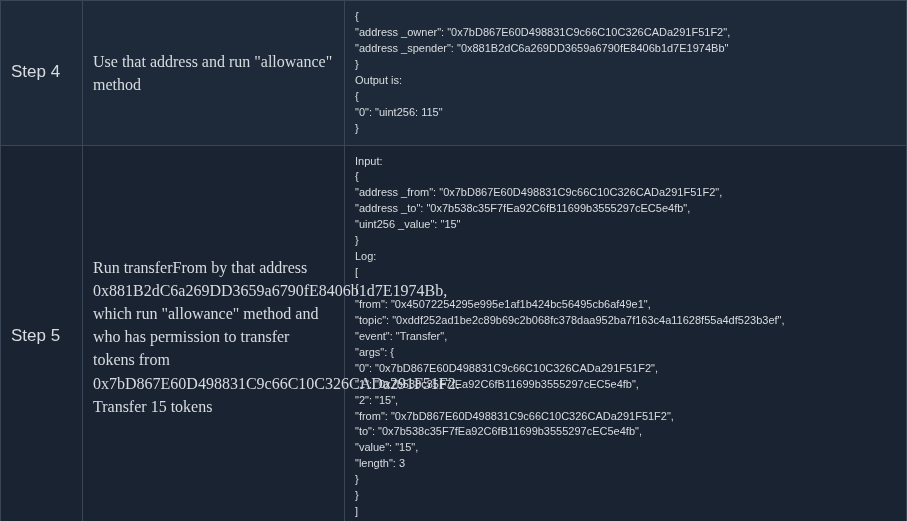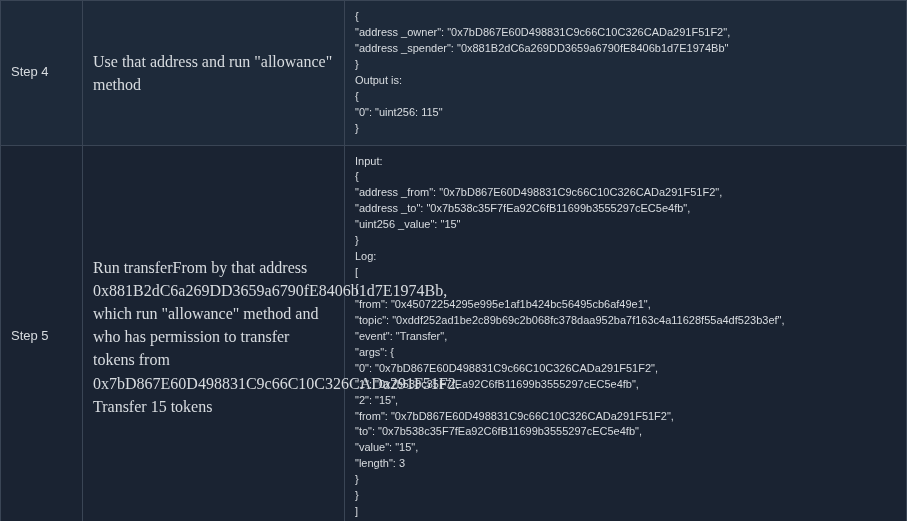--- a/index.html
+++ b/index.html
@@ -23,21 +23,21 @@
   td {
     border: 1px solid #3a4555;
     vertical-align: middle;
     padding: 8px 10px;
     font-size: 13.5px;
     line-height: 1.45;
     color: #d8dce0;
   }
   td.step-col {
     width: 82px;
-    font-size: 13px;
+    font-size: 17px;
   }
   td.desc-col {
     width: 262px;
     font-size: 16px;
     font-family: Liberation Serif, serif;
   }
   td.code-col {
     vertical-align: top;
     font-size: 11px;
     line-height: 1.45;

